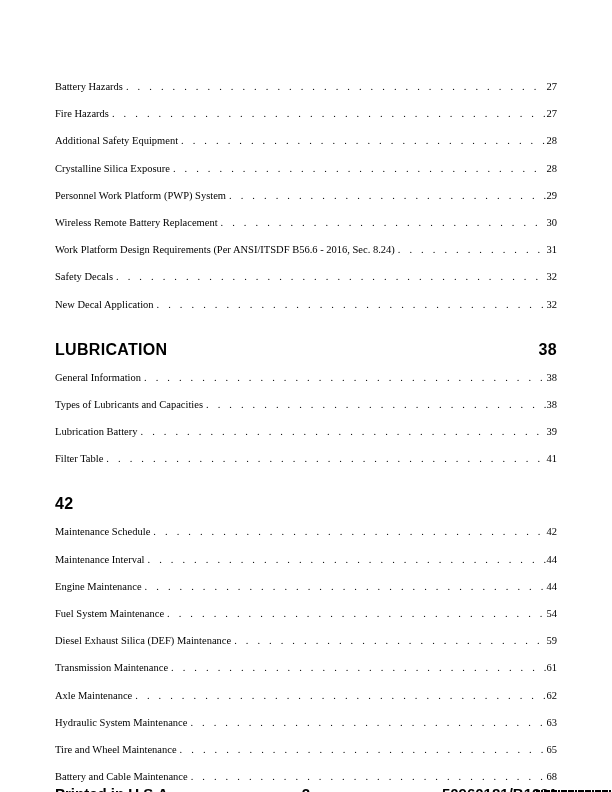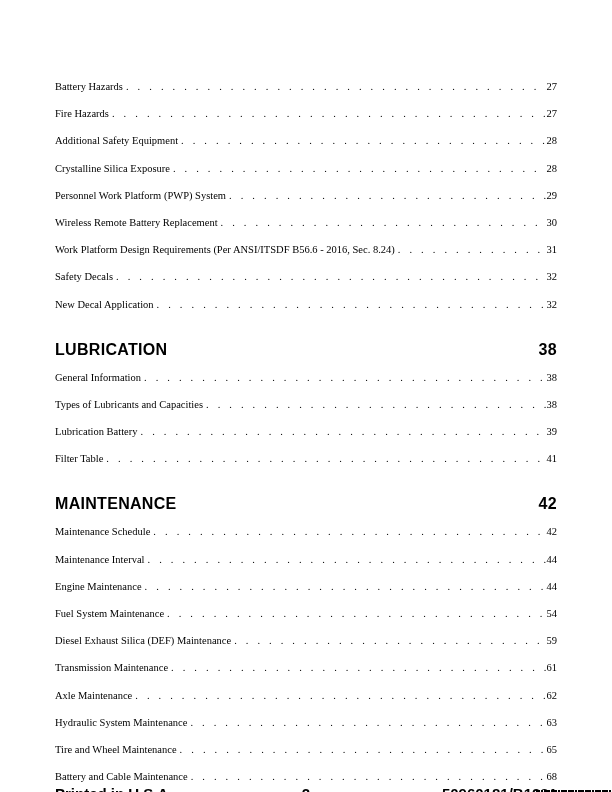--- a/index.html
+++ b/index.html
@@ -166,21 +166,20 @@
         <span class="toc-label">Lubrication Battery</span>
         <span class="toc-dots" aria-hidden="true">. . . . . . . . . . . . . . . . . . . . . . . . . . . . . . . . . . . . . . . . . . . . . . . . . . . . . . . . . . . . . . . . . . . . . . . . . . . . . . . . . . . . . . . . . . . . . . . . . . . . . . . . . . . . . . . . . . . . . . . . . . . . . . . . . . . . . . . . . . . . . . . . . . . . . . </span>
         <span class="toc-page">39</span>
       </div>
       <div class="toc-row">
         <span class="toc-label">Filter Table</span>
         <span class="toc-dots" aria-hidden="true">. . . . . . . . . . . . . . . . . . . . . . . . . . . . . . . . . . . . . . . . . . . . . . . . . . . . . . . . . . . . . . . . . . . . . . . . . . . . . . . . . . . . . . . . . . . . . . . . . . . . . . . . . . . . . . . . . . . . . . . . . . . . . . . . . . . . . . . . . . . . . . . . . . . . . . </span>
         <span class="toc-page">41</span>
       </div>
       <div class="heading-row">
-        <span class="heading-title">MAINTENANCE</span>
         <span class="heading-page">42</span>
       </div>
       <div class="toc-row">
         <span class="toc-label">Maintenance Schedule</span>
         <span class="toc-dots" aria-hidden="true">. . . . . . . . . . . . . . . . . . . . . . . . . . . . . . . . . . . . . . . . . . . . . . . . . . . . . . . . . . . . . . . . . . . . . . . . . . . . . . . . . . . . . . . . . . . . . . . . . . . . . . . . . . . . . . . . . . . . . . . . . . . . . . . . . . . . . . . . . . . . . . . . . . . . . . </span>
         <span class="toc-page">42</span>
       </div>
       <div class="toc-row">
         <span class="toc-label">Maintenance Interval</span>
         <span class="toc-dots" aria-hidden="true">. . . . . . . . . . . . . . . . . . . . . . . . . . . . . . . . . . . . . . . . . . . . . . . . . . . . . . . . . . . . . . . . . . . . . . . . . . . . . . . . . . . . . . . . . . . . . . . . . . . . . . . . . . . . . . . . . . . . . . . . . . . . . . . . . . . . . . . . . . . . . . . . . . . . . . </span>

